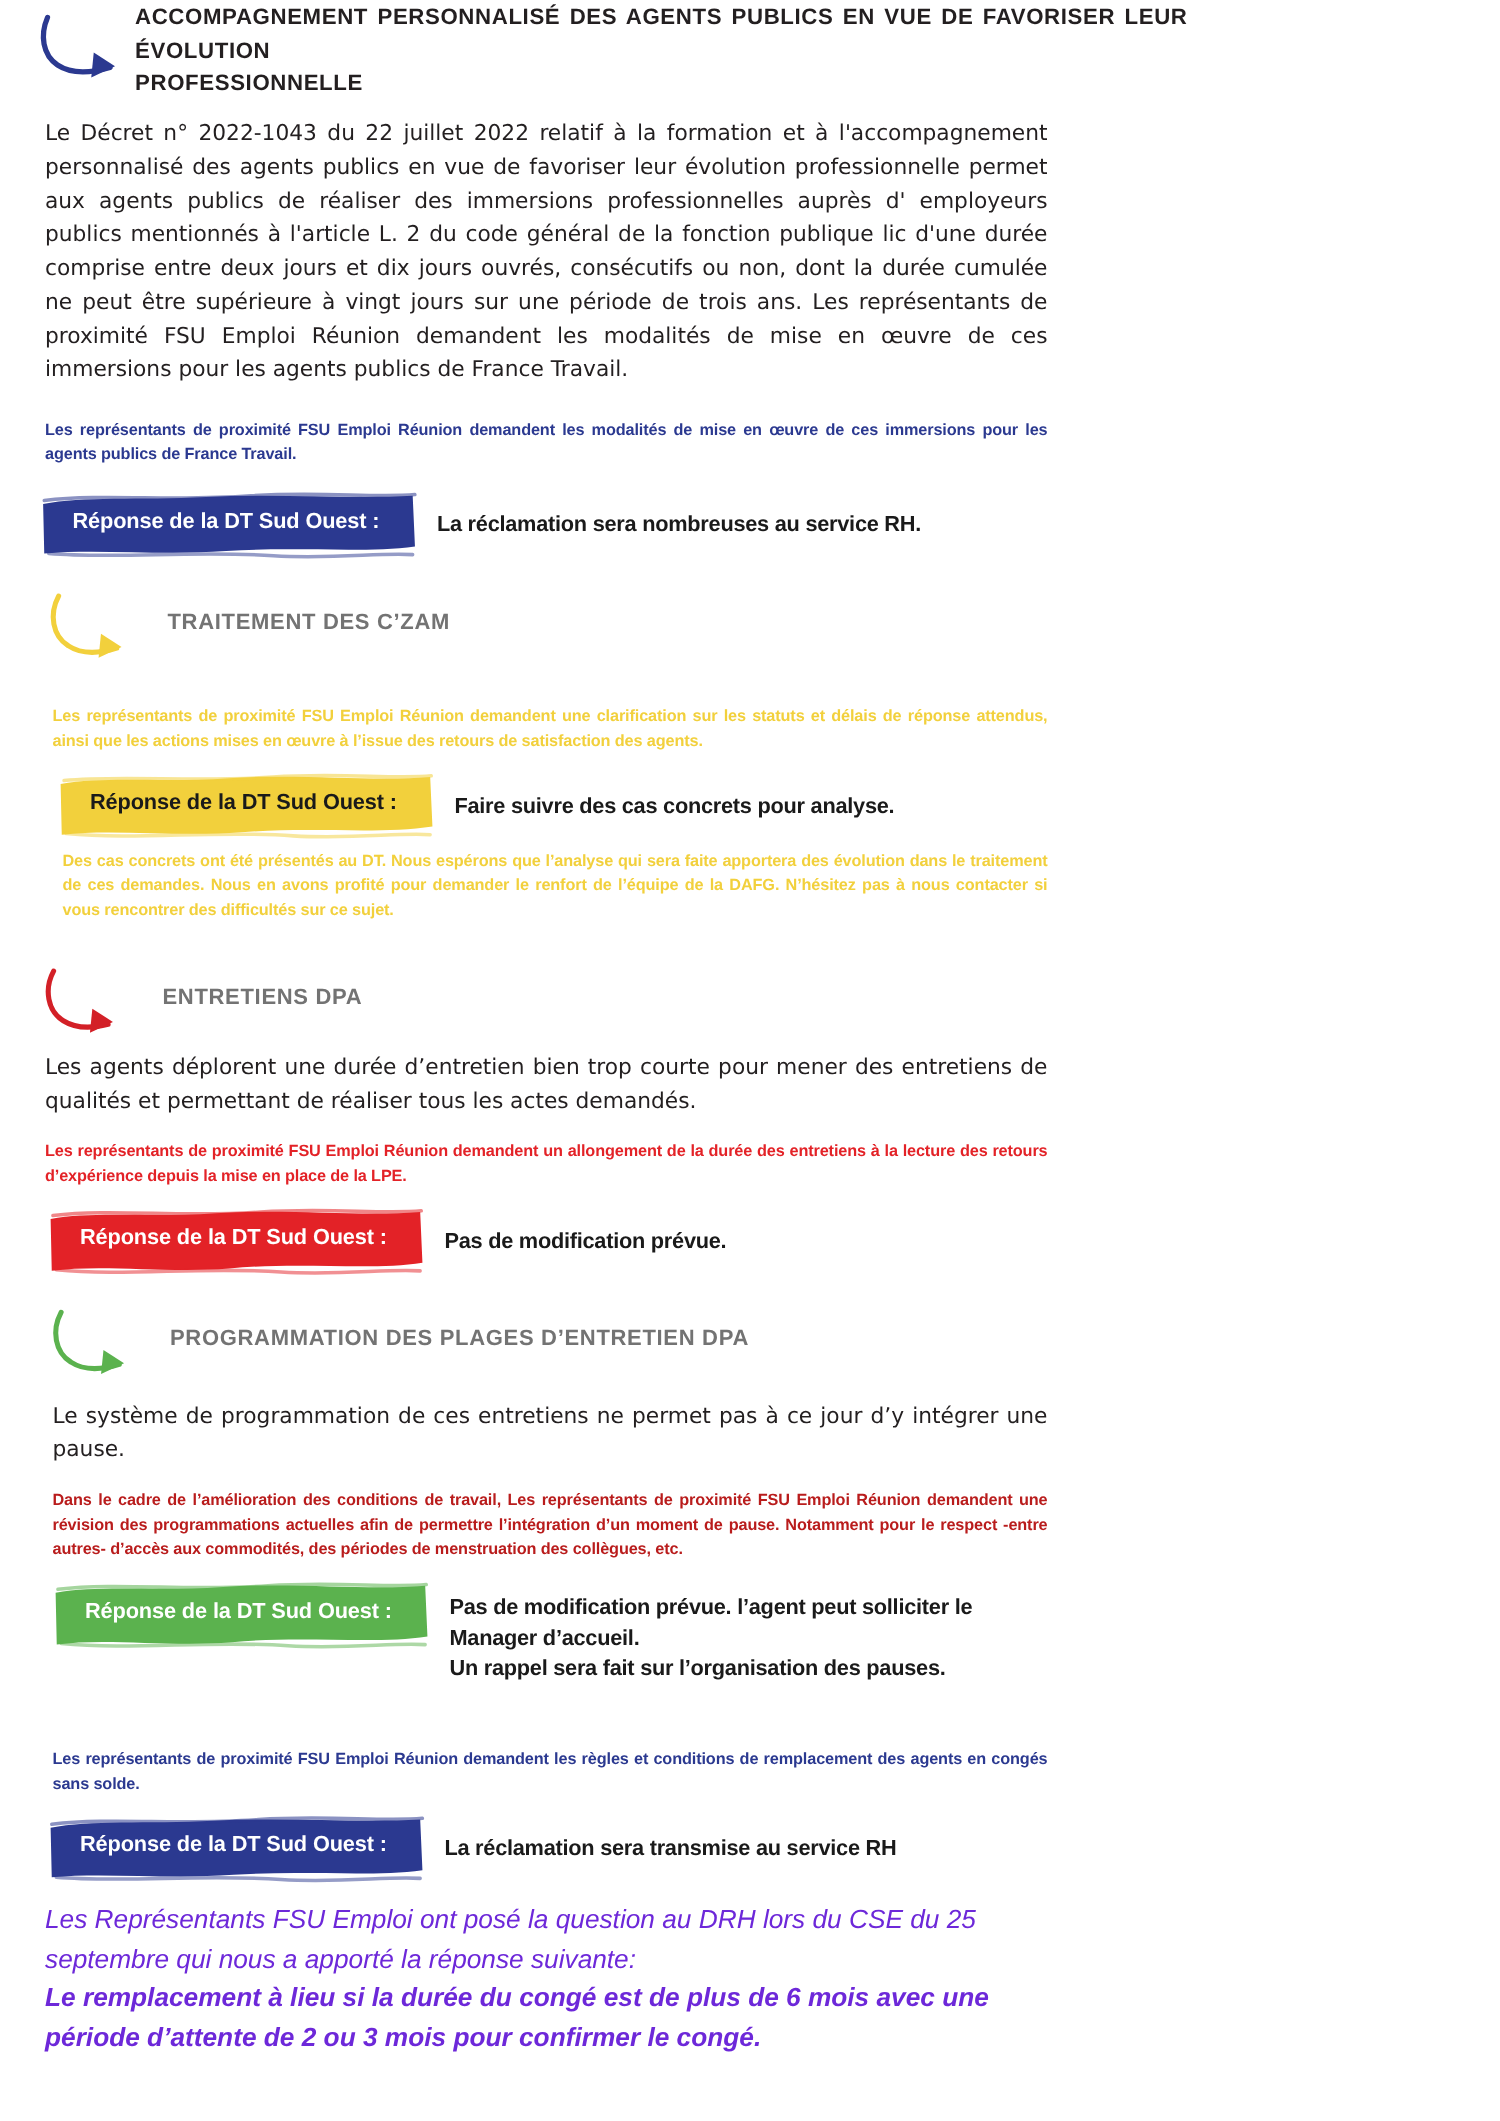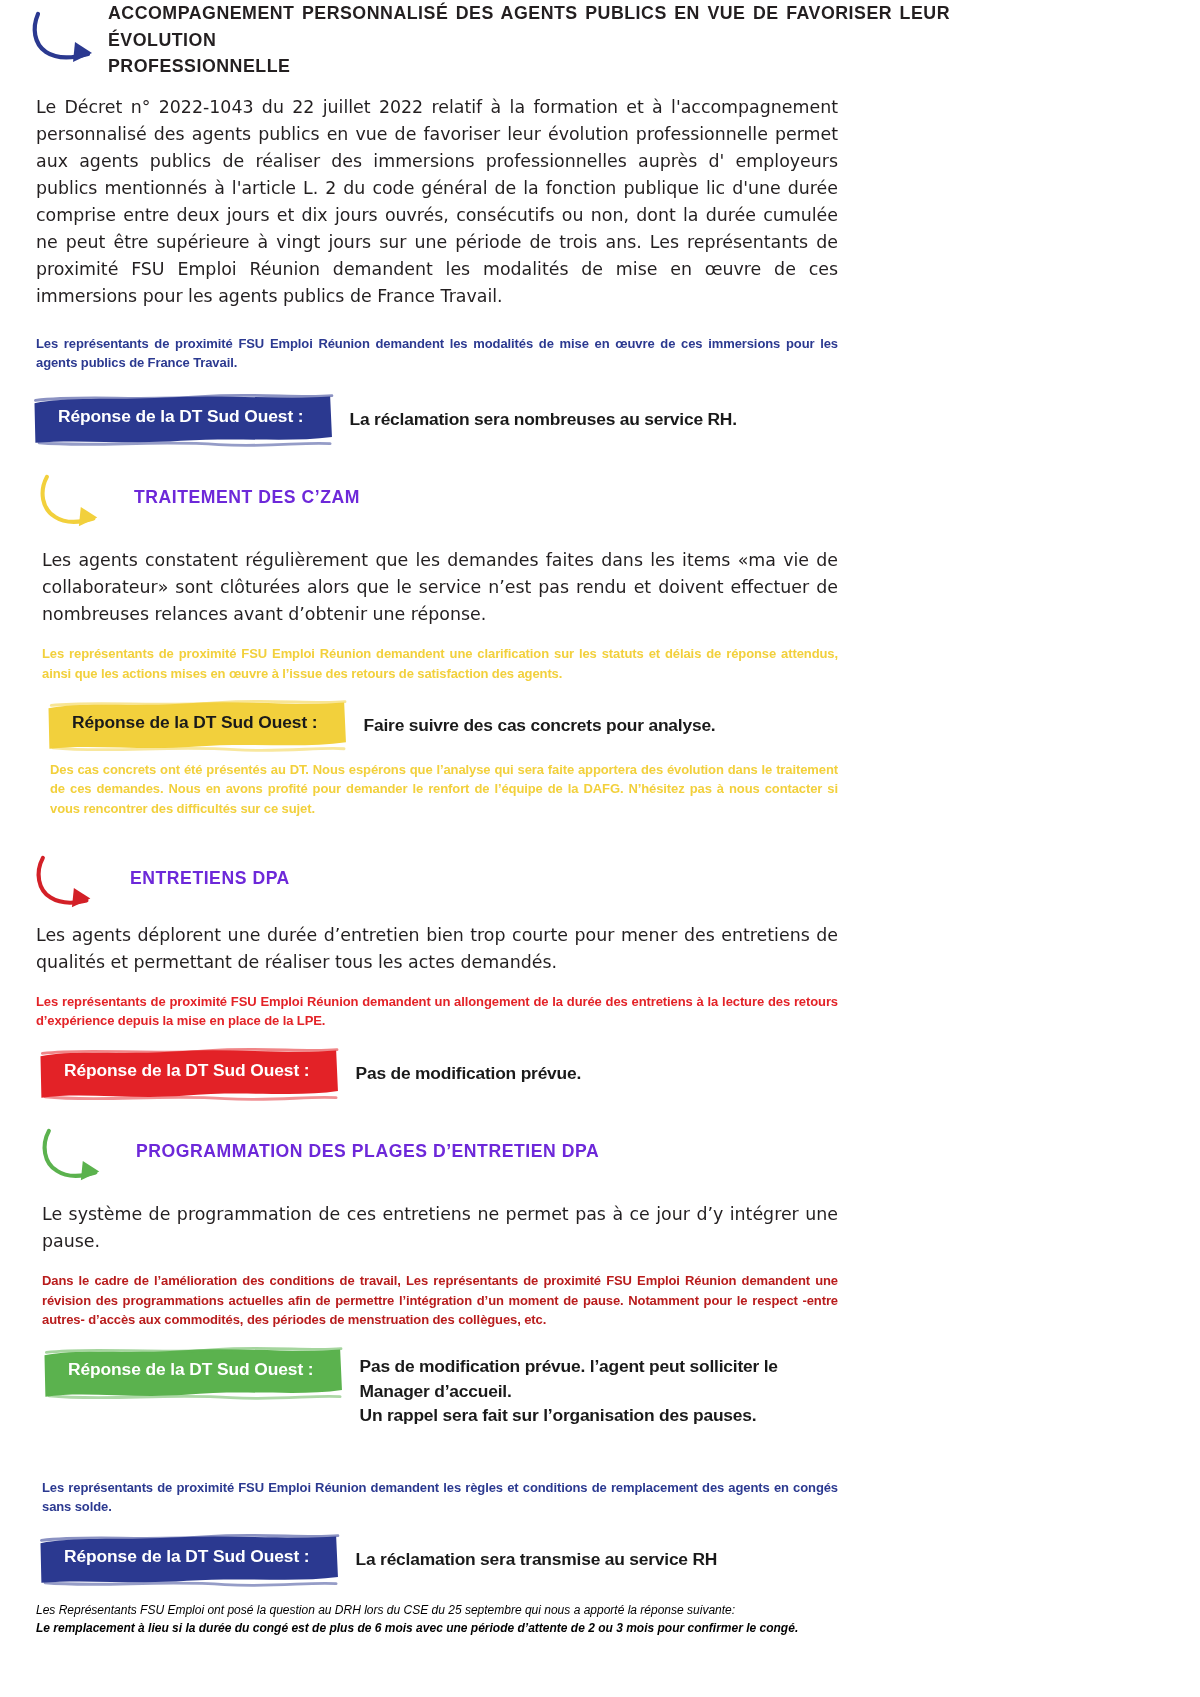--- a/index.html
+++ b/index.html
@@ -50,23 +50,23 @@
     font-weight: bold;
     font-size: 17.4px;
     line-height: 1.42;
     color: #1a1a1a;
     letter-spacing: -0.2px;
   }
 
   .note {
     font-family: "Liberation Sans", sans-serif;
     font-style: italic;
-    font-size: 12px;
+    font-size: 21px;
     line-height: 1.5;
-    color: #000000;
+    color: #6d28d9;
     margin: 0;
   }
   .note.strong { font-weight: bold; }
 
   
   .sec-head {
     position: relative;
     display: block;
     min-height: 56px;
   }
@@ -79,21 +79,21 @@
     pointer-events: none;
   }
   .sec-head .arrow svg { display:block; width:76px; height:62px; }
   .sec-title {
     display: block;
     font-family: "Liberation Sans", sans-serif;
     font-weight: bold;
     font-size: 17.6px;
     letter-spacing: 0.55px;
     line-height: 1.45;
-    color: #6d28d9;
+    color: #737373;
     padding-left: 98px;
     padding-top: 12px;
     text-transform: uppercase;
   }
   .sec-title.wide { padding-right: 110px; }
 
   
   .answer-row {
     display: flex;
     align-items: flex-start;
@@ -214,21 +214,20 @@
       <span class="arrow">
         <svg viewBox="0 0 76 64" xmlns="http://www.w3.org/2000/svg">
           <path d="M10 4 C2 19, 5 37, 18 45 C30 53, 45 51, 58 47" fill="none" stroke="#f2d03c" stroke-width="4.2" stroke-linecap="round"></path>
           <path d="M45 35 L62 46 L43 55 Z" fill="#f2d03c"></path>
         </svg>
       </span>
       <span class="sec-title">TRAITEMENT DES C’ZAM</span>
     </div>
 
     <div class="content" style="padding-top:18px">
-      <p class="body-text indent-6">Les agents constatent régulièrement que les demandes faites dans les items «ma vie de collaborateur» sont clôturées alors que le service n’est pas rendu et doivent effectuer de nombreuses relances avant d’obtenir une réponse.</p>
       <div class="sp-16"></div>
       <p class="stmt indent-6" style="color:#f2d03c">Les représentants de proximité FSU Emploi Réunion demandent une clarification sur les statuts et délais de réponse attendus, ainsi que les actions mises en œuvre à l’issue des retours de satisfaction des agents.</p>
       <div class="sp-20"></div>
 
       <div class="answer-row indent-14">
         <span class="badge-wrap">
           <span class="badge dark-text">
             <span class="brush">
               <svg viewBox="0 0 340 62" preserveAspectRatio="none" xmlns="http://www.w3.org/2000/svg">
                 <path d="M5 13 C45 6, 95 12, 155 8 C218 4, 282 11, 334 7 L336 49 C288 56, 228 49, 166 54 C108 58, 52 51, 6 56 Z" fill="#f2d03c"></path>

